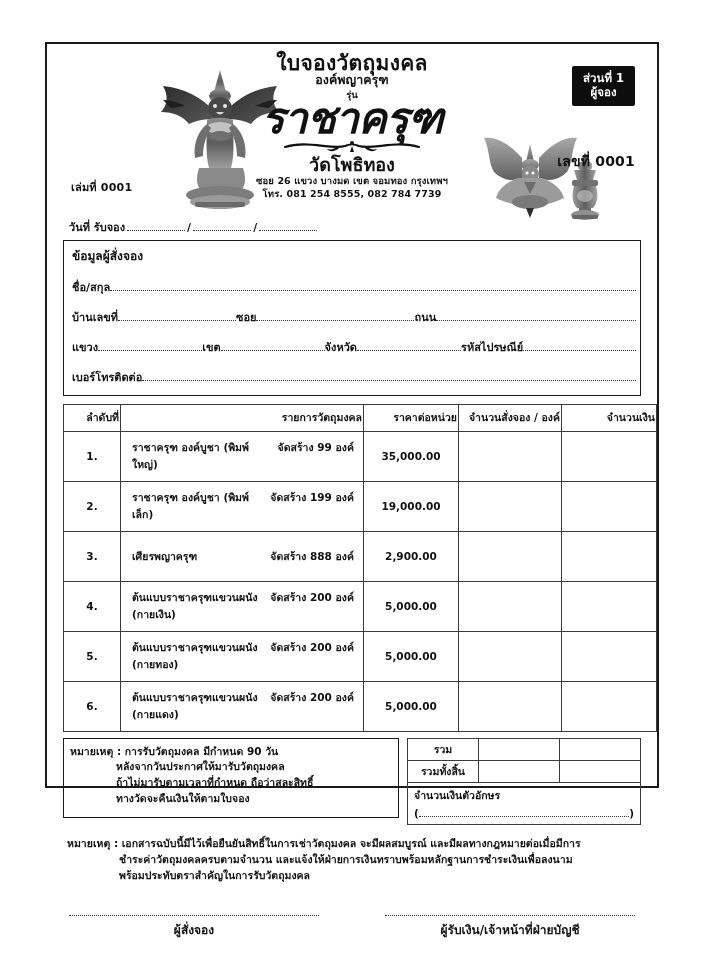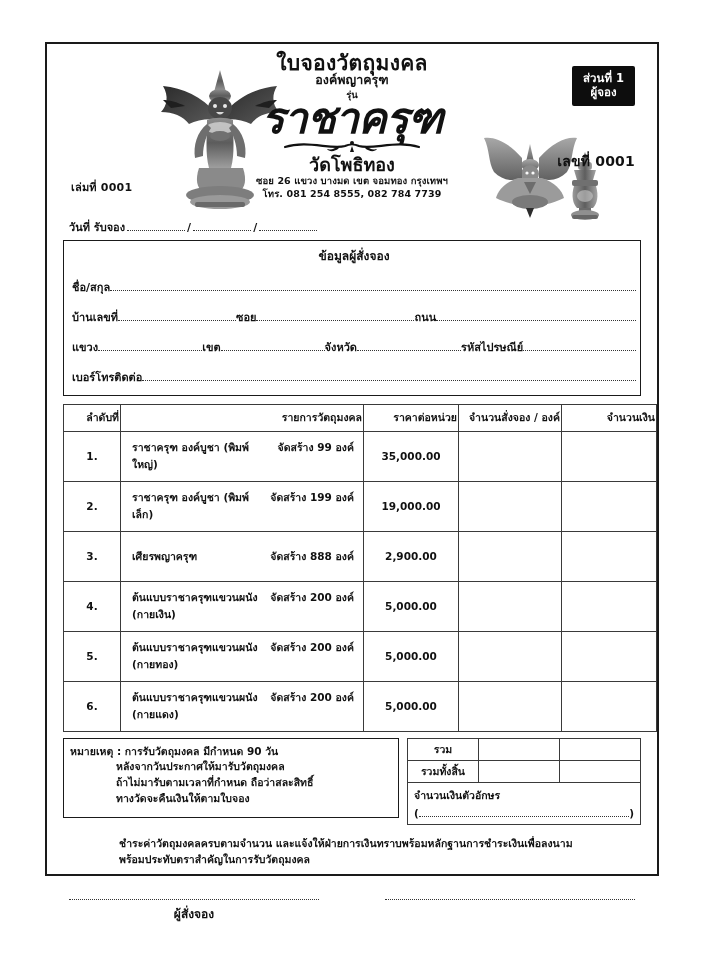--- a/index.html
+++ b/index.html
@@ -16,21 +16,21 @@
     color: #111111;
     overflow: hidden;
   }
 
   
   #sheet {
     position: absolute;
     left: 45px;
     top: 42px;
     width: 614px;
-    height: 834px;
+    height: 746px;
     border: 2px solid #1a1a1a;
     box-sizing: border-box;
     background: #fff;
   }
   #sheet-inner {
     position: absolute;
     left: 0; top: 0; right: 0; bottom: 0;
     padding: 0 16px;
   }
 
@@ -160,21 +160,20 @@
     border-bottom: 1.5px dotted #333;
     display: inline-block;
     height: 9px;
   }
 
   
   .cust-box {
     border: 1.5px solid #1a1a1a;
     padding: 5px 4px 7px 8px;
     box-sizing: border-box;
-    text-align: center;
   }
   .cust-title {
     font-size: 12px;
     font-weight: bold;
     margin-bottom: 2px;
   }
   .cust-row {
     display: flex;
     align-items: baseline;
     font-size: 11px;
@@ -571,28 +570,30 @@
           <div class="dotrow">
             <span>(</span>
             <span class="dots" style="flex:1 1 auto;"></span>
             <span>)</span>
           </div>
         </div>
       </div>
     </div>
 
     <div class="bottom-note">
+      <div>หมายเหตุ : เอกสารฉบับนี้มีไว้เพื่อยืนยันสิทธิ์ในการเช่าวัตถุมงคล จะมีผลสมบูรณ์ และมีผลทางกฎหมายต่อเมื่อมีการ</div>
       <div class="ind">ชำระค่าวัตถุมงคลครบตามจำนวน และแจ้งให้ฝ่ายการเงินทราบพร้อมหลักฐานการชำระเงินเพื่อลงนาม</div>
       <div class="ind">พร้อมประทับตราสำคัญในการรับวัตถุมงคล</div>
     </div>
 
     <div class="sign-wrap">
       <div class="sign-col">
         <div class="sign-line"></div>
         <div class="sign-label">ผู้สั่งจอง</div>
       </div>
       <div class="sign-col">
         <div class="sign-line"></div>
+        <div class="sign-label">ผู้รับเงิน/เจ้าหน้าที่ฝ่ายบัญชี</div>
       </div>
     </div>
 
   </div>
 </div>
 
 </body></html>

